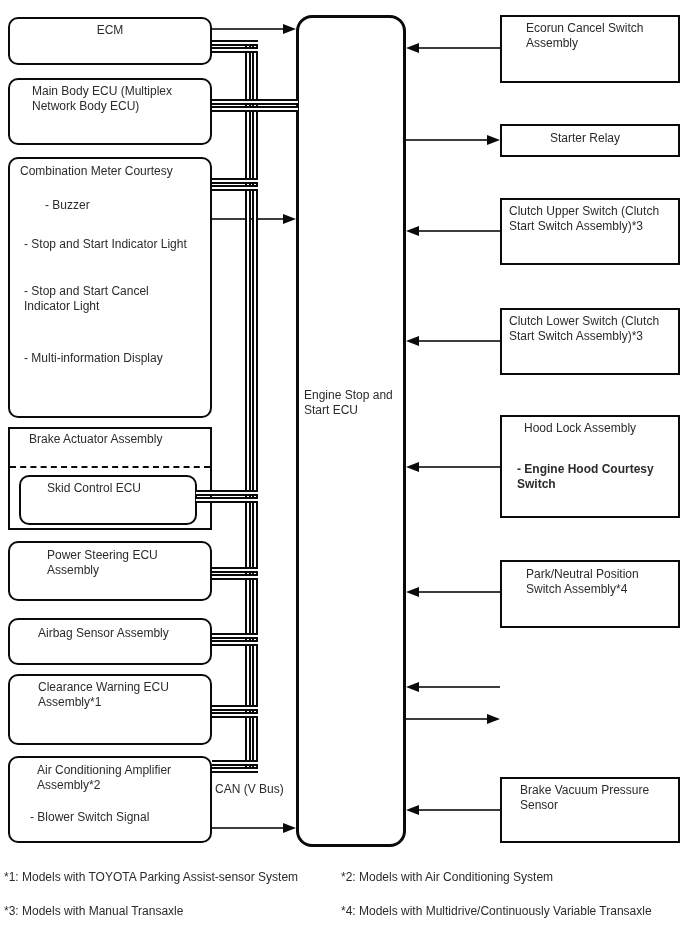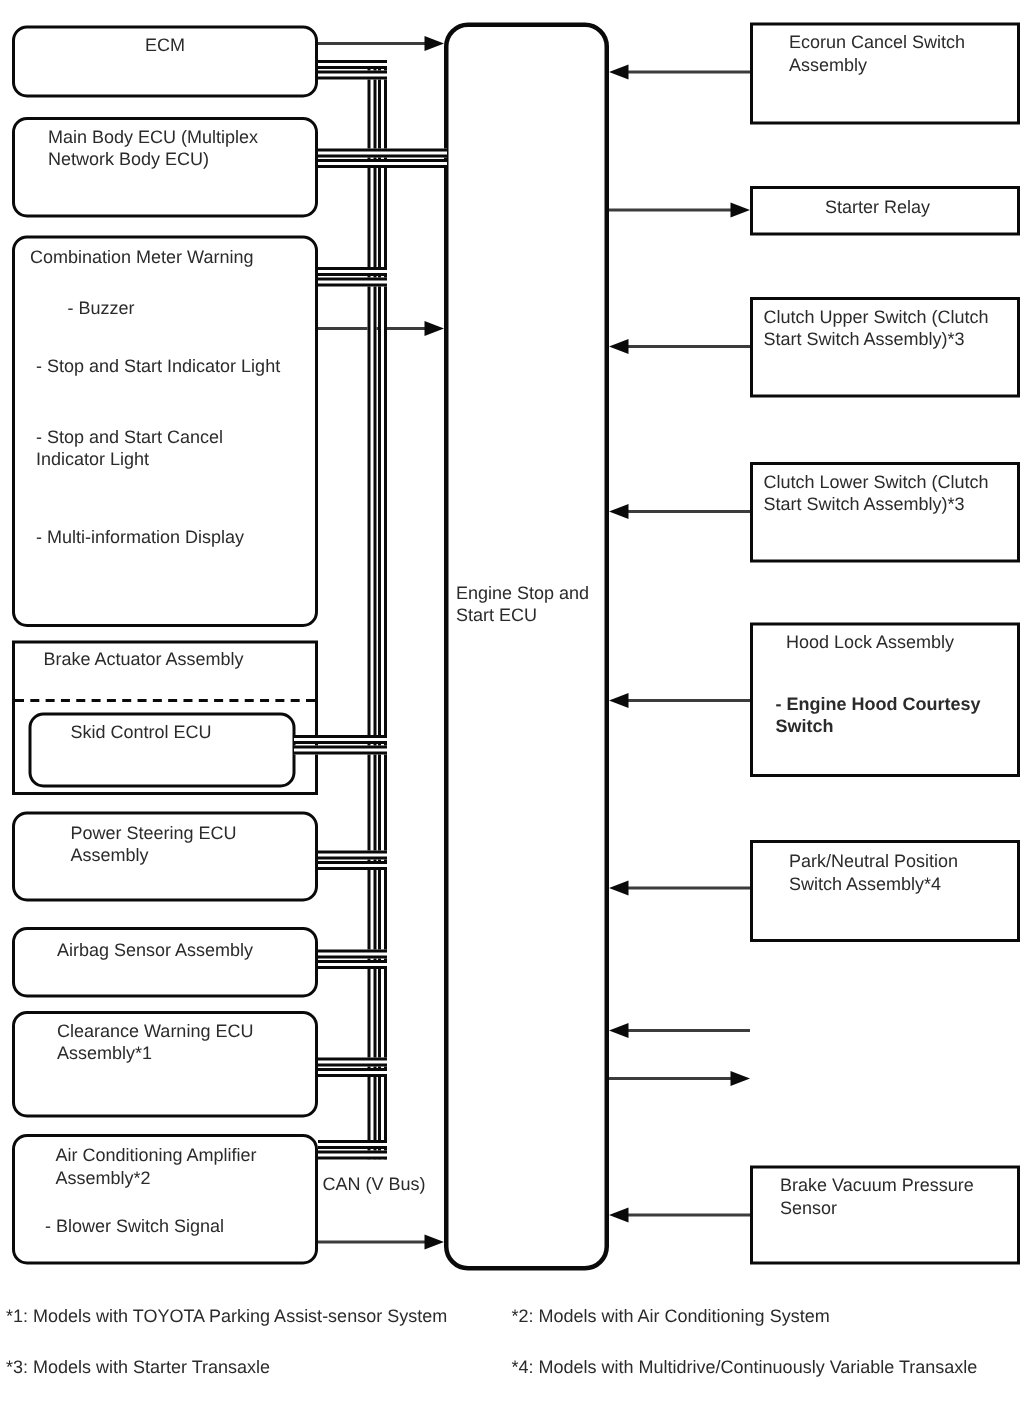--- a/index.html
+++ b/index.html
@@ -25,21 +25,21 @@
   <div class="rbox" style="left:8px;top:78px;width:204px;height:67px;">
     <div class="txt" style="left:22px;top:4px;">Main Body ECU (Multiplex
 Network Body ECU)</div>
   </div>
 
   <div class="rbox" style="left:8px;top:17px;width:204px;height:48px;">
     <div class="txt ctr" style="top:4px;">ECM</div>
   </div>
 
   <div class="rbox" style="left:8px;top:157px;width:204px;height:261px;">
-    <div class="txt" style="left:10px;top:5px;">Combination Meter Warning</div>
+    <div class="txt" style="left:10px;top:5px;">Combination Meter Courtesy</div>
     <div class="txt" style="left:14px;top:39px;margin-left:21px;">- Buzzer</div>
     <div class="txt" style="left:14px;top:78px;">- Stop and Start Indicator Light</div>
     <div class="txt" style="left:14px;top:125px;">- Stop and Start Cancel
 Indicator Light</div>
     <div class="txt" style="left:14px;top:192px;">- Multi-information Display</div>
   </div>
 
   <div class="sbox" style="left:8px;top:427px;width:204px;height:103px;">
     <div class="txt" style="left:19px;top:3px;">Brake Actuator Assembly</div>
     <div class="dash" style="left:0px;top:37px;width:200px;"></div>
@@ -169,16 +169,16 @@
   <div class="bus-h" style="left:212px;top:705px;width:46px;"></div>
   <div class="bus-h" style="left:212px;top:712px;width:46px;"></div>
 
   <div class="bus-h" style="left:212px;top:760px;width:46px;"></div>
   <div class="bus-h" style="left:212px;top:767px;width:46px;"></div>
 
   <div class="txt" style="left:215px;top:782px;">CAN (V Bus)</div>
 
   <div class="txt" style="left:4px;top:870px;">*1: Models with TOYOTA Parking Assist-sensor System</div>
   <div class="txt" style="left:341px;top:870px;">*2: Models with Air Conditioning System</div>
-  <div class="txt" style="left:4px;top:904px;">*3: Models with Starter Transaxle</div>
+  <div class="txt" style="left:4px;top:904px;">*3: Models with Manual Transaxle</div>
   <div class="txt" style="left:341px;top:904px;">*4: Models with Multidrive/Continuously Variable Transaxle</div>
 
 </div>
 
 </body></html>

